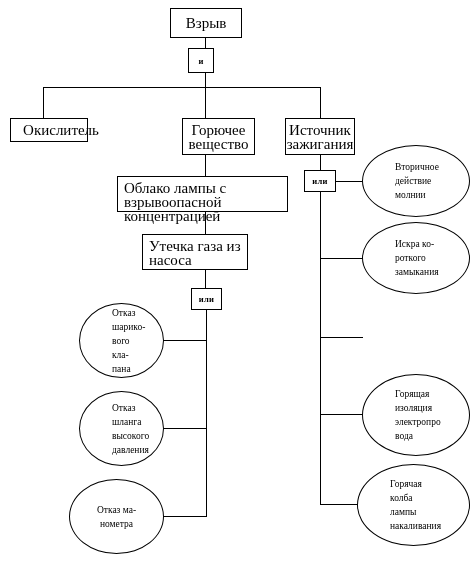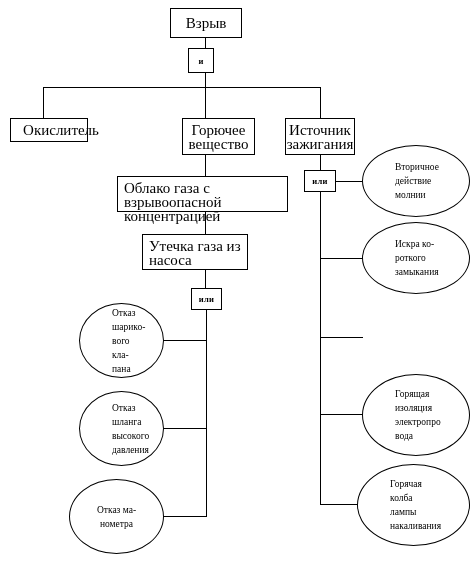--- a/index.html
+++ b/index.html
@@ -106,21 +106,21 @@
   <div class="node-box center" style="left:10px; top:118px; width:78px; height:24px;padding-left:26px;">Окислитель</div>
 
   <div class="node-box center" style="left:161px; top:118px; width:73px; height:37px;margin-left:21px;">Горючее
 вещество</div>
 
   <div class="node-box center" style="left:285px; top:118px; width:70px; height:37px;">Источник
 зажигания</div>
 
   <div class="line-v" style="left:205px; top:155px; height:21px;"></div>
 
-  <div class="node-box" style="left:117px; top:176px; width:171px; height:36px;">Облако газа с взрывоопасной
+  <div class="node-box" style="left:117px; top:176px; width:171px; height:36px;">Облако лампы с взрывоопасной
 концентрацией</div>
 
   <div class="line-v" style="left:205px; top:212px; height:22px;"></div>
 
   <div class="node-box" style="left:142px; top:234px; width:106px; height:36px;">Утечка газа из
 насоса</div>
 
   <div class="line-v" style="left:205px; top:270px; height:18px;"></div>
 
   <div class="gate-box" style="left:191px; top:288px; width:31px; height:22px;">или</div>

